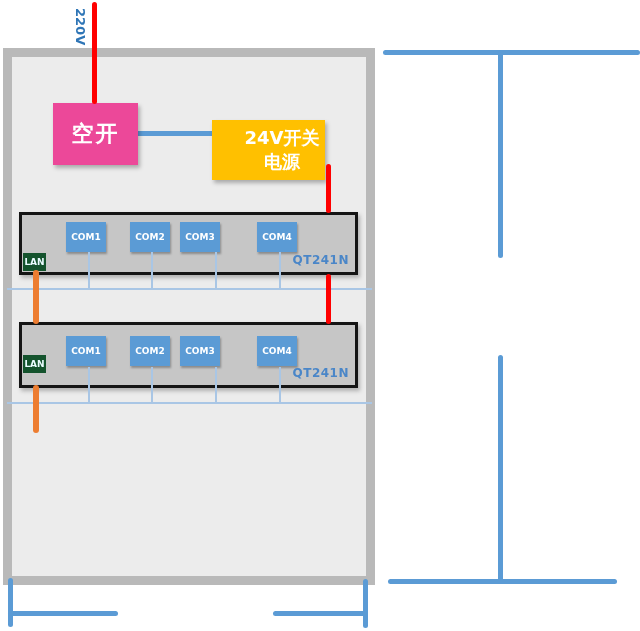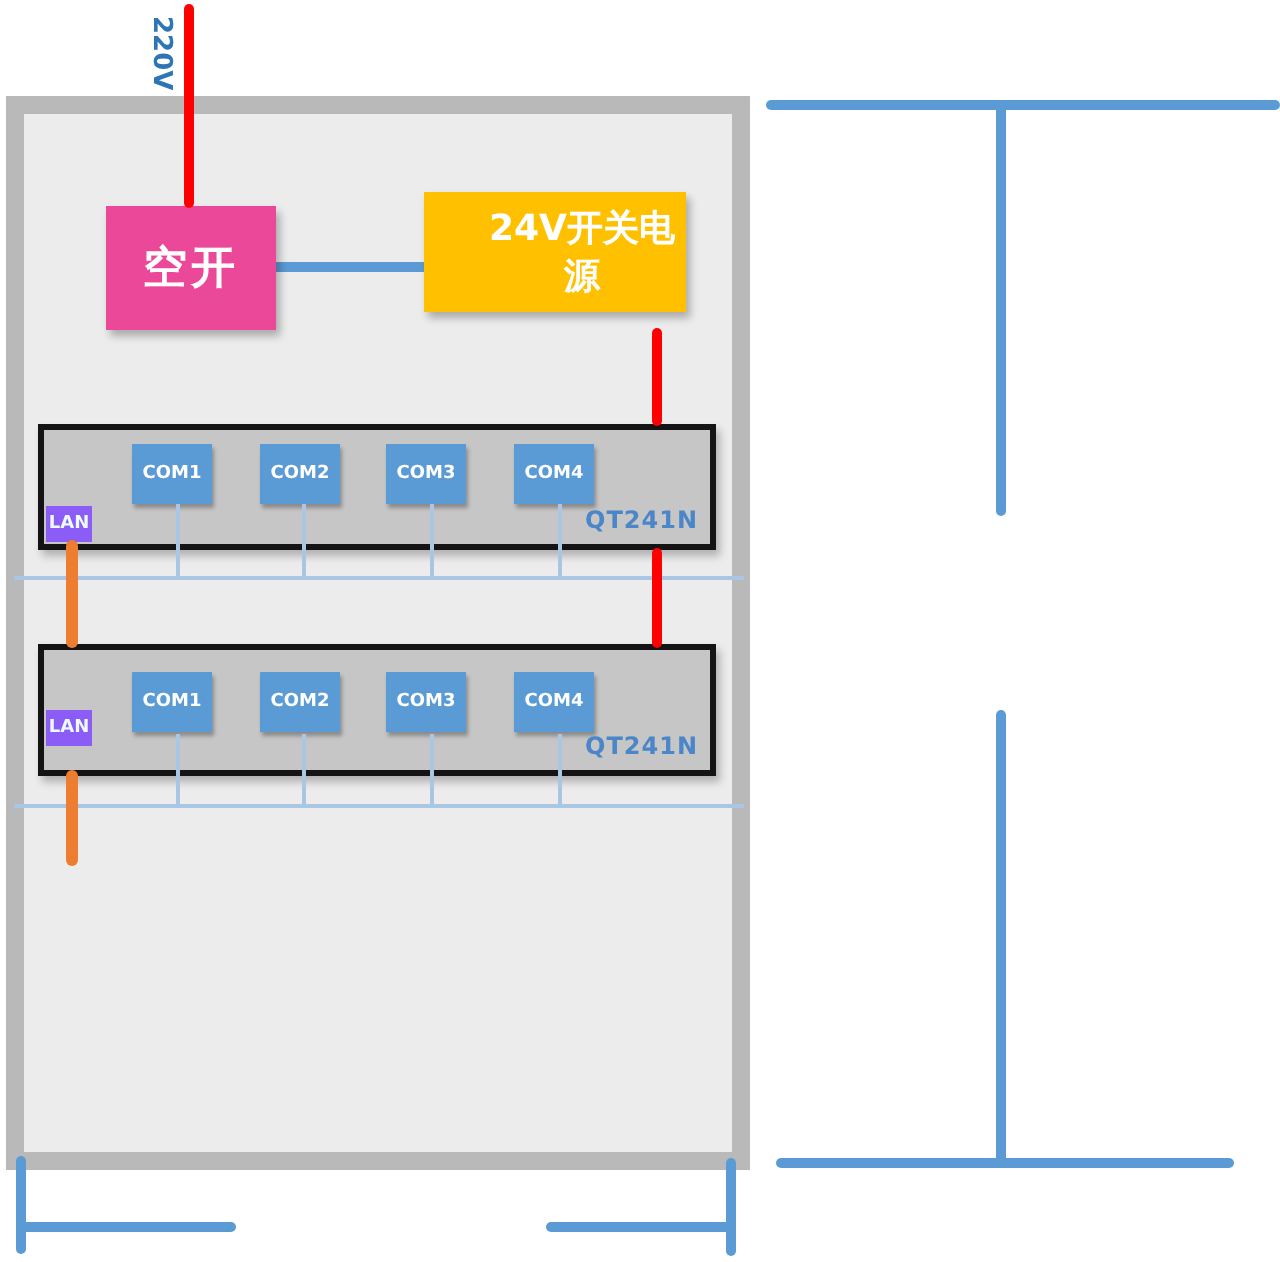--- a/index.html
+++ b/index.html
@@ -32,21 +32,21 @@
 
   
   .box {
     position: absolute;
     display: flex; align-items: center; justify-content: center;
     color: #ffffff; font-weight: bold; text-align: center;
     z-index: 2;
     box-shadow: 2px 3px 4px rgba(0,0,0,0.28);
   }
   .breaker { left: 53px; top: 103px; width: 85px; height: 62px; background: #ec4899; font-size: 22px; letter-spacing: 2px; }
-  .psu     { left: 212px; top: 96px; width: 131px; height: 60px; background: #ffc000; font-size: 18px; padding-left: 27px; }
+  .psu     { left: 212px; top: 120px; width: 113px; height: 60px; background: #ffc000; font-size: 18px; padding-left: 27px; }
   .switch  { left: 21px; top: 432px; width: 337px; height: 61px; background: #c2c2c2;
              border: 3px solid #141414; font-size: 20px; letter-spacing: 3px; }
 
   .device {
     position: absolute;
     left: 19px; width: 339px;
     background: #c6c6c6;
     border: 3px solid #141414;
     z-index: 2;
     box-shadow: 2px 3px 4px rgba(0,0,0,0.25);
@@ -57,26 +57,26 @@
   .com {
     position: absolute;
     width: 40px; height: 30px;
     background: #5b9bd5;
     color: #ffffff; font-weight: bold; font-size: 9px;
     display: flex; align-items: center; justify-content: center;
     box-shadow: 1px 2px 2px rgba(0,0,0,0.3);
   }
   .device1 .com { top: 7px; }
   .device2 .com { top: 11px; }
-  .com.c1 { left: 44px; } .com.c2 { left: 108px; } .com.c3 { left: 171px; } .com.c4 { left: 235px; }
+  .com.c1 { left: 44px; } .com.c2 { left: 108px; } .com.c3 { left: 158px; } .com.c4 { left: 235px; }
 
   .lan {
     position: absolute;
     left: 1px; width: 23px; height: 18px;
-    background: #8b5cf6;
+    background: #14532d;
     color: #eafcff; font-size: 9px; font-weight: bold;
     display: flex; align-items: center; justify-content: center;
   }
   .device1 .lan { top: 38px; }
   .device2 .lan { top: 30px; }
 
   .model {
     position: absolute;
     right: 6px;
     color: #4a86c8; font-weight: bold; font-size: 12px;

